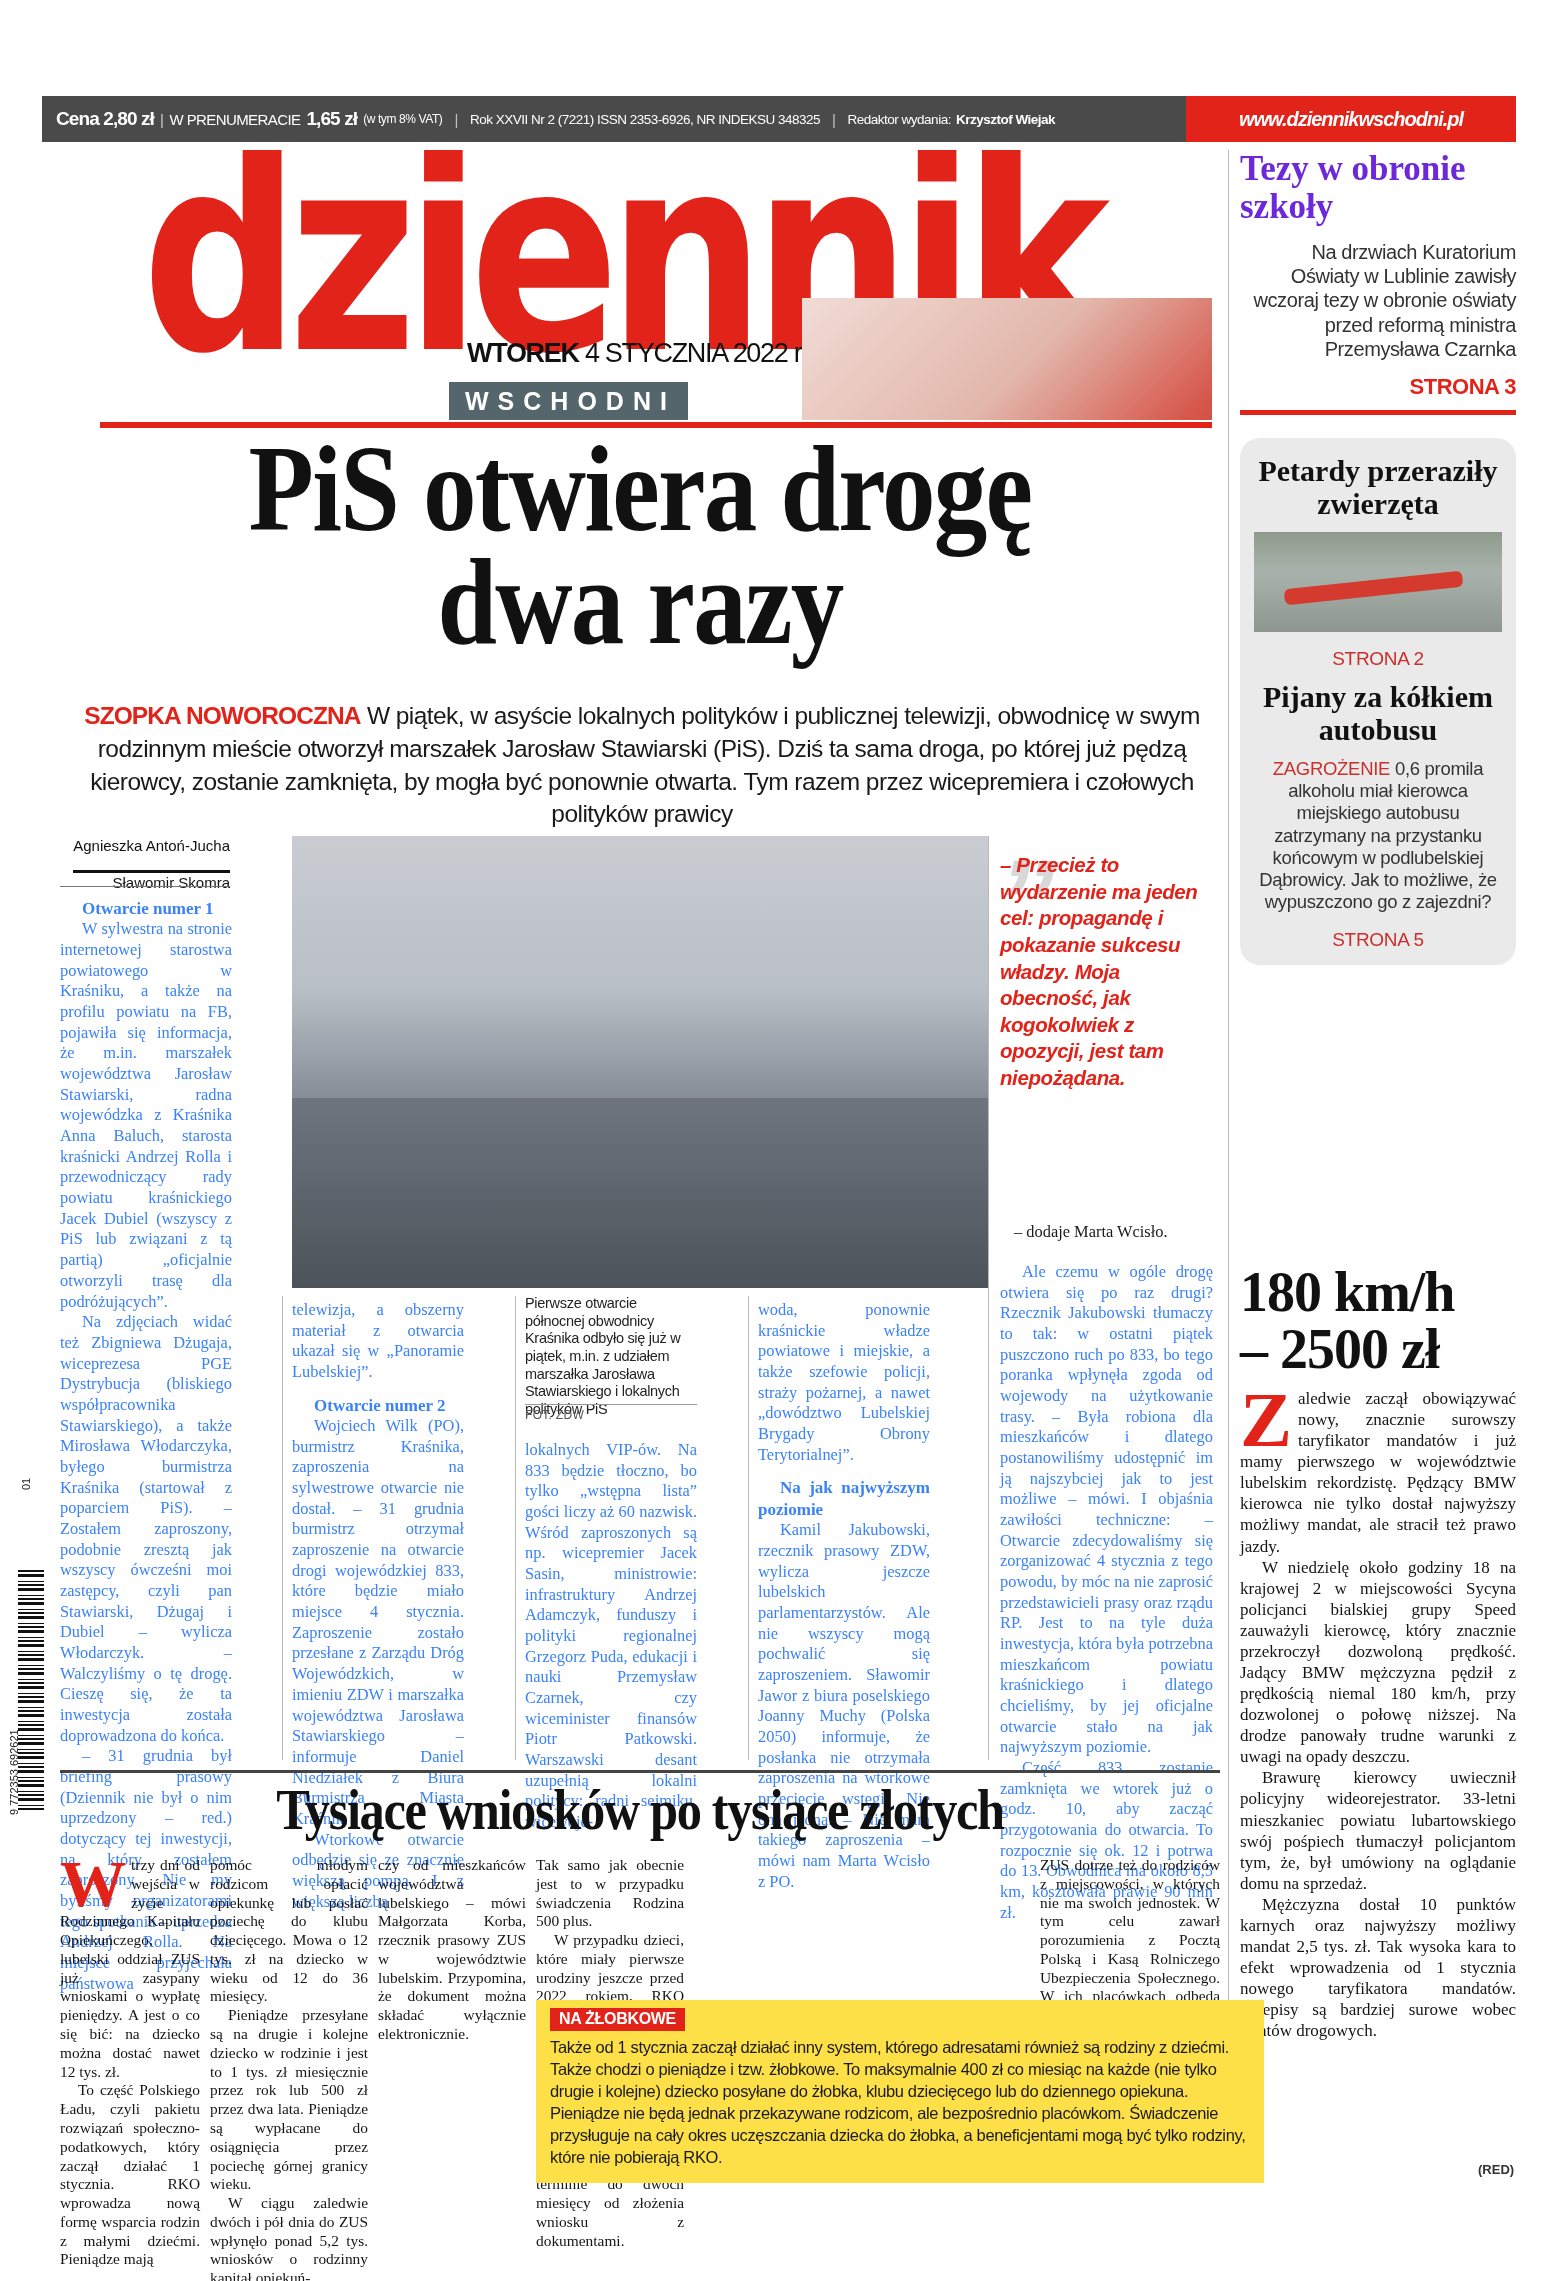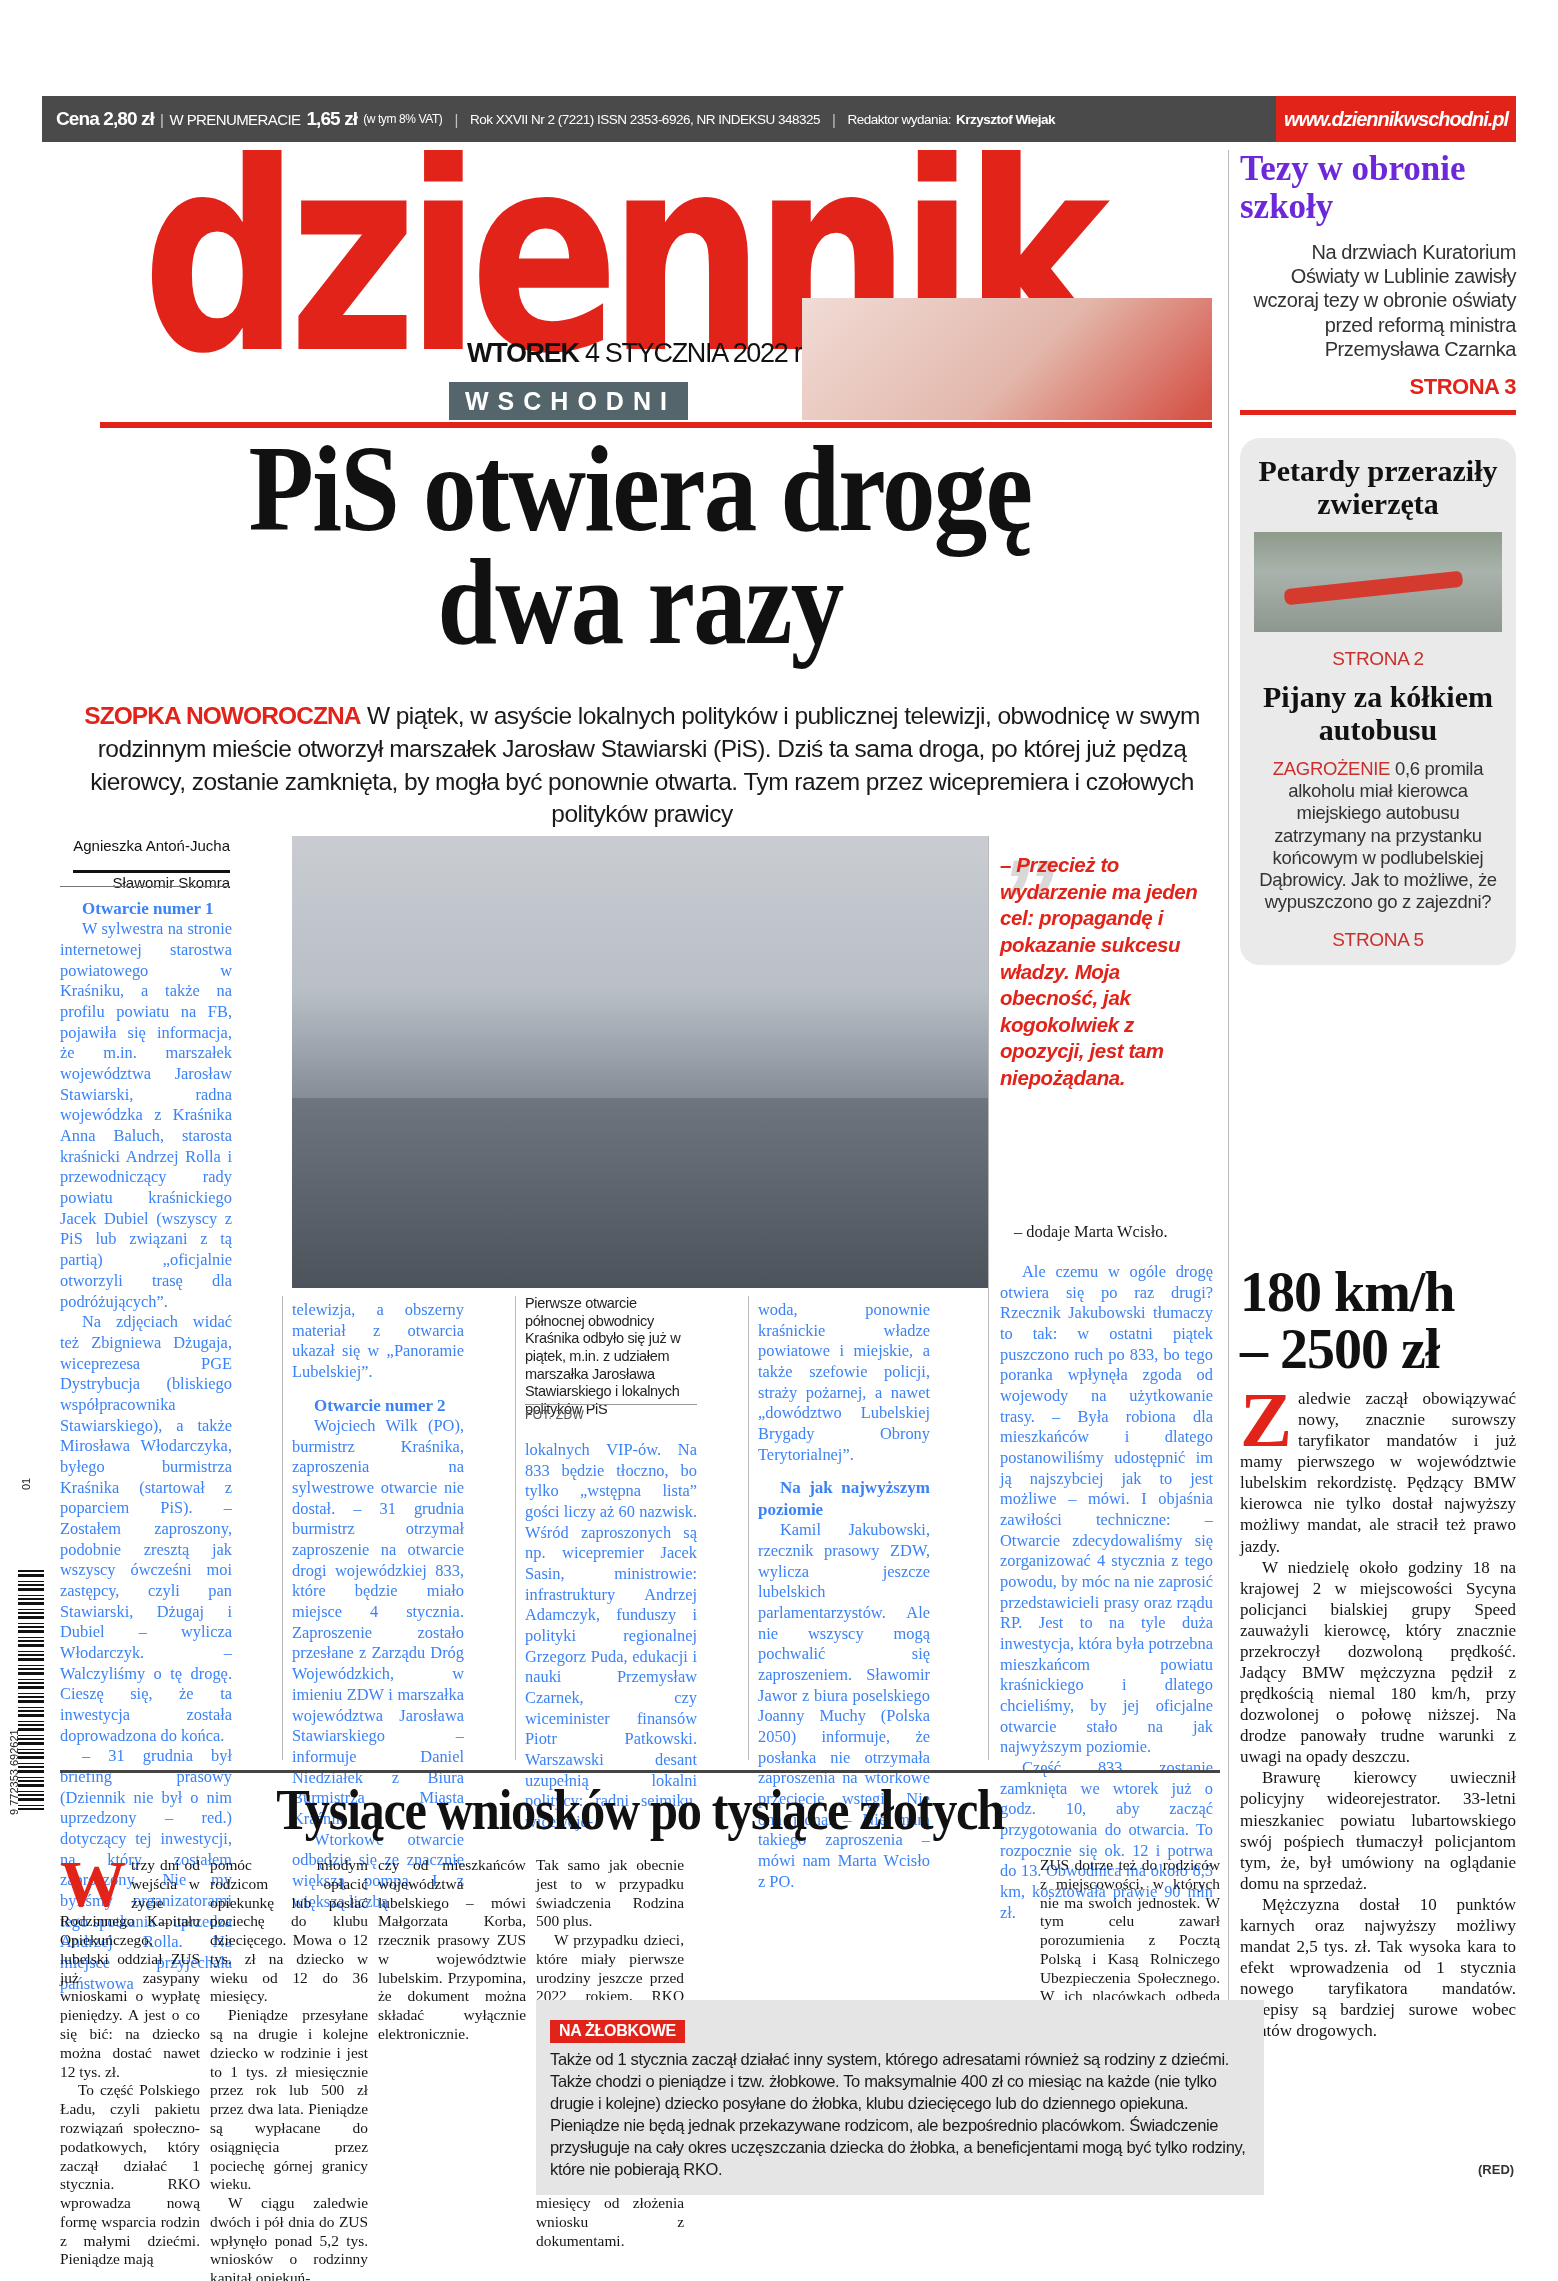--- a/index.html
+++ b/index.html
@@ -26,21 +26,21 @@
   }
   .tb-price{font-weight:bold;font-size:19px;letter-spacing:-0.9px;}
   .tb-sep{margin:0 6px;opacity:.7;font-weight:300;}
   .tb-sub{font-size:15px;letter-spacing:-0.6px;}
   .tb-subb{font-weight:bold;font-size:19px;letter-spacing:-0.9px;}
   .tb-vat{font-size:12px;letter-spacing:-0.4px;}
   .tb-pipe{margin:0 12px;opacity:.65;}
   .tb-mid{font-size:13.5px;letter-spacing:-0.5px;}
   .tb-ed{font-size:13.5px;letter-spacing:-0.5px;}
   .tb-url{
-    background:#e2231a;color:#fff;height:46px;width:240px;
+    background:#e2231a;color:#fff;height:46px;width:330px;
     display:flex;align-items:center;justify-content:center;
     font-weight:bold;font-size:20px;letter-spacing:-1px;
     font-style:italic;
   }
 
   
   .masthead{position:absolute;left:42px;top:150px;width:1170px;height:270px;overflow:hidden;}
   .logo{
     position:absolute;left:100px;top:-30px;
     font-family:"DejaVu Sans",sans-serif;
@@ -214,21 +214,21 @@
     font-size:66px;line-height:.74;color:#e2231a;margin:4px 5px 0 0;
   }
   .b1c{left:60px;top:1856px;width:140px;}
   .b2c{left:210px;top:1856px;width:158px;}
   .b3c{left:378px;top:1856px;width:148px;}
   .b4c{left:536px;top:1856px;width:148px;}
   .b6c{left:1040px;top:1856px;width:180px;}
 
   .zlobek{
     position:absolute;left:536px;top:2000px;width:700px;
-    background:#e5e5e5;padding:20px 14px 14px 14px;
+    background:#fde047;padding:8px 14px 14px 14px;
   }
   .zlobek-tag{
     display:inline-block;background:#e2231a;color:#fff;
     font-family:"Liberation Sans",sans-serif;font-weight:bold;font-size:16px;
     padding:2px 9px 3px 9px;letter-spacing:-.3px;
   }
   .zlobek p{
     margin:6px 0 0 0;font-family:"Liberation Sans",sans-serif;font-size:16.5px;
     line-height:1.33;color:#1a1a1a;letter-spacing:-.35px;
   }

